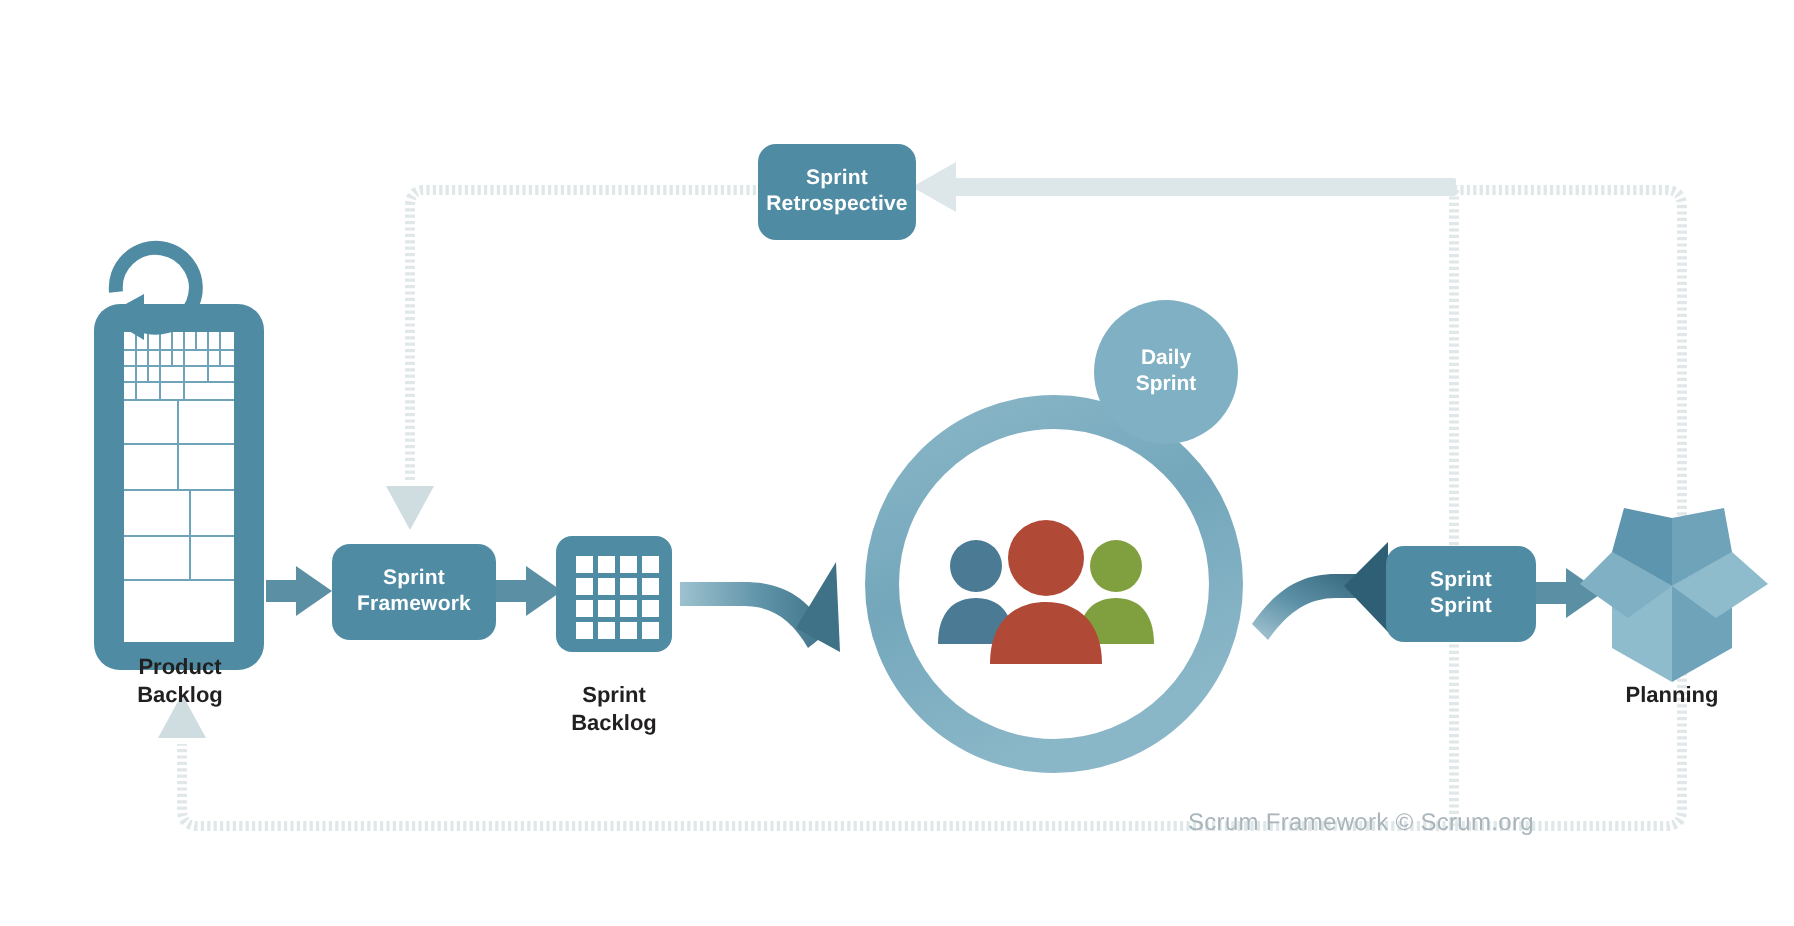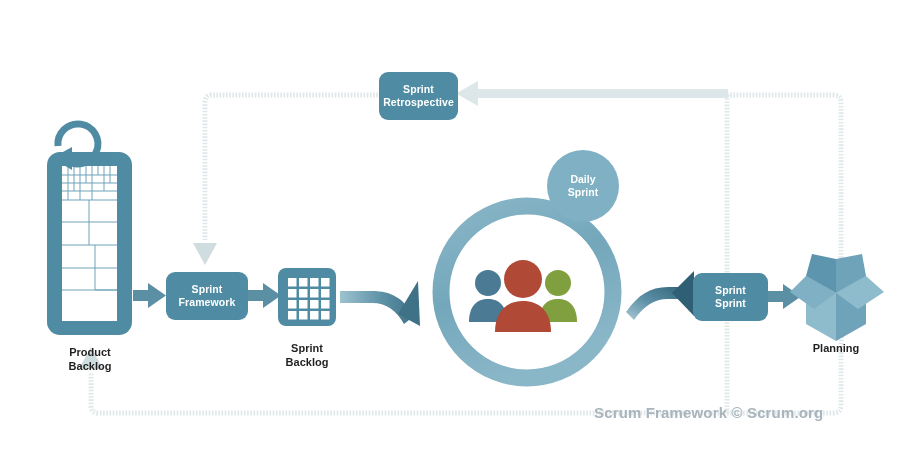--- a/index.html
+++ b/index.html
@@ -43,24 +43,23 @@
     color: #221f1f;
     font-weight: bold;
     font-size: 11px;
     line-height: 1.25;
     text-align: center;
     white-space: pre-line;
   }
   .credit {
     position: absolute;
     color: #a9b5bb;
-    font-size: 15px;
+    font-size: 12px;
     letter-spacing: .15px;
     white-space: nowrap;
-    font-weight: bold;
   }
   .daily-scrum {
     position: absolute;
     border-radius: 50%;
     background: #7fb0c3;
     display: flex;
     align-items: center;
     justify-content: center;
     color: #ffffff;
     font-weight: bold;
@@ -250,21 +249,21 @@
       <span>Sprint</span><br><span>Sprint</span>
     </span>
   </div>
 
   <div class="daily-scrum" style="left:547px; top:150px; width:72px; height:72px;">
     <span>
       <span>Daily</span><br><span>Sprint</span>
     </span>
   </div>
 
-  <div class="artifact-caption" style="left:35px; top:346px; width:110px;">Product
+  <div class="artifact-caption" style="left:35px; top:328px; width:110px;">Product
 Backlog</div>
 
   <div class="artifact-caption" style="left:252px; top:342px; width:110px;">Sprint
 Backlog</div>
 
   <div class="artifact-caption" style="left:781px; top:342px; width:110px;">Planning</div>
 
   <div class="credit" style="left:594px; top:404px;">Scrum Framework © Scrum.org</div>
 
 </div>

